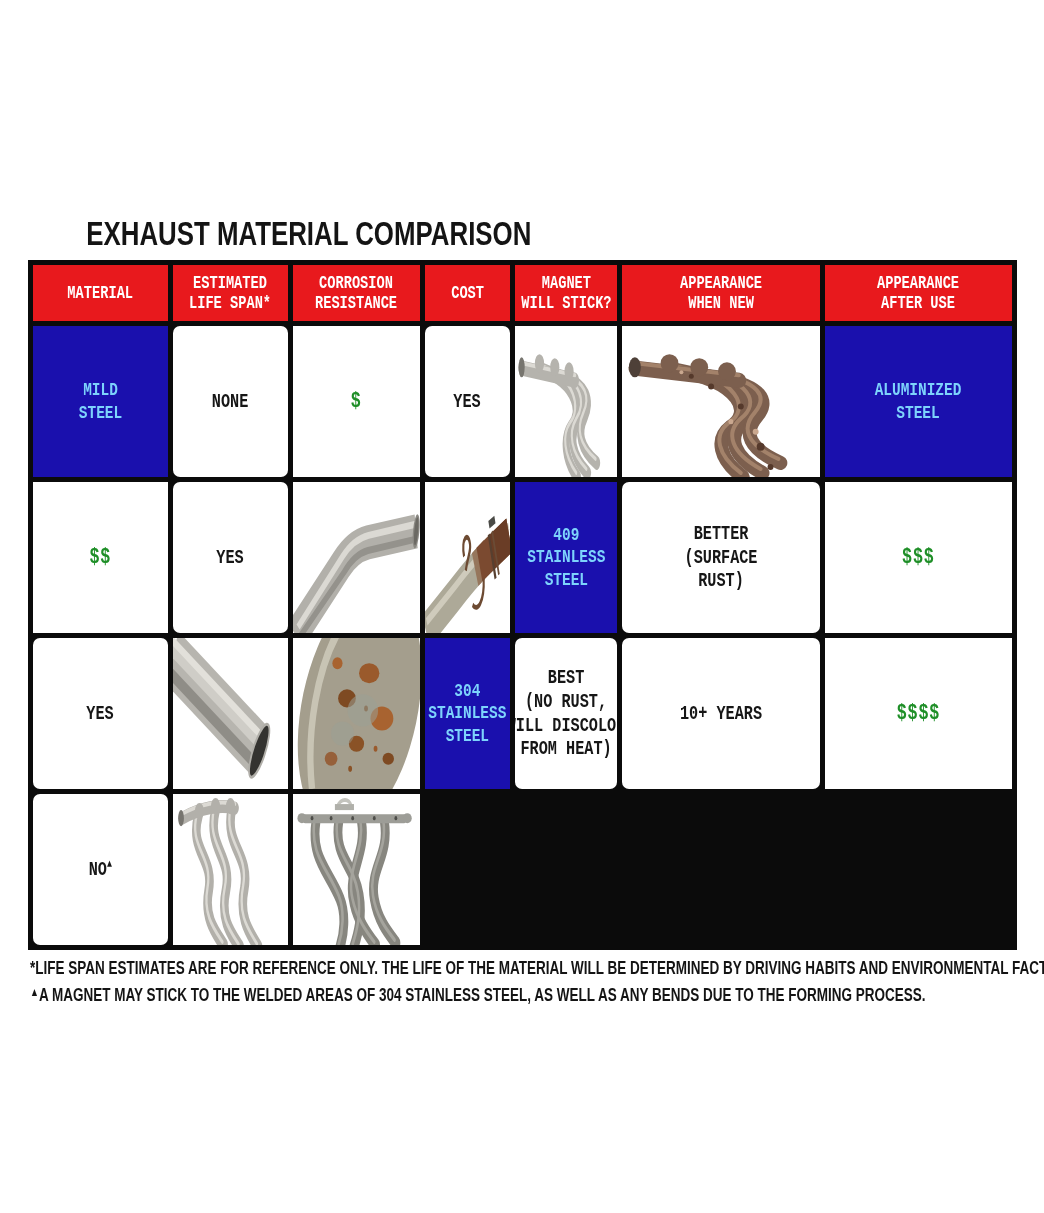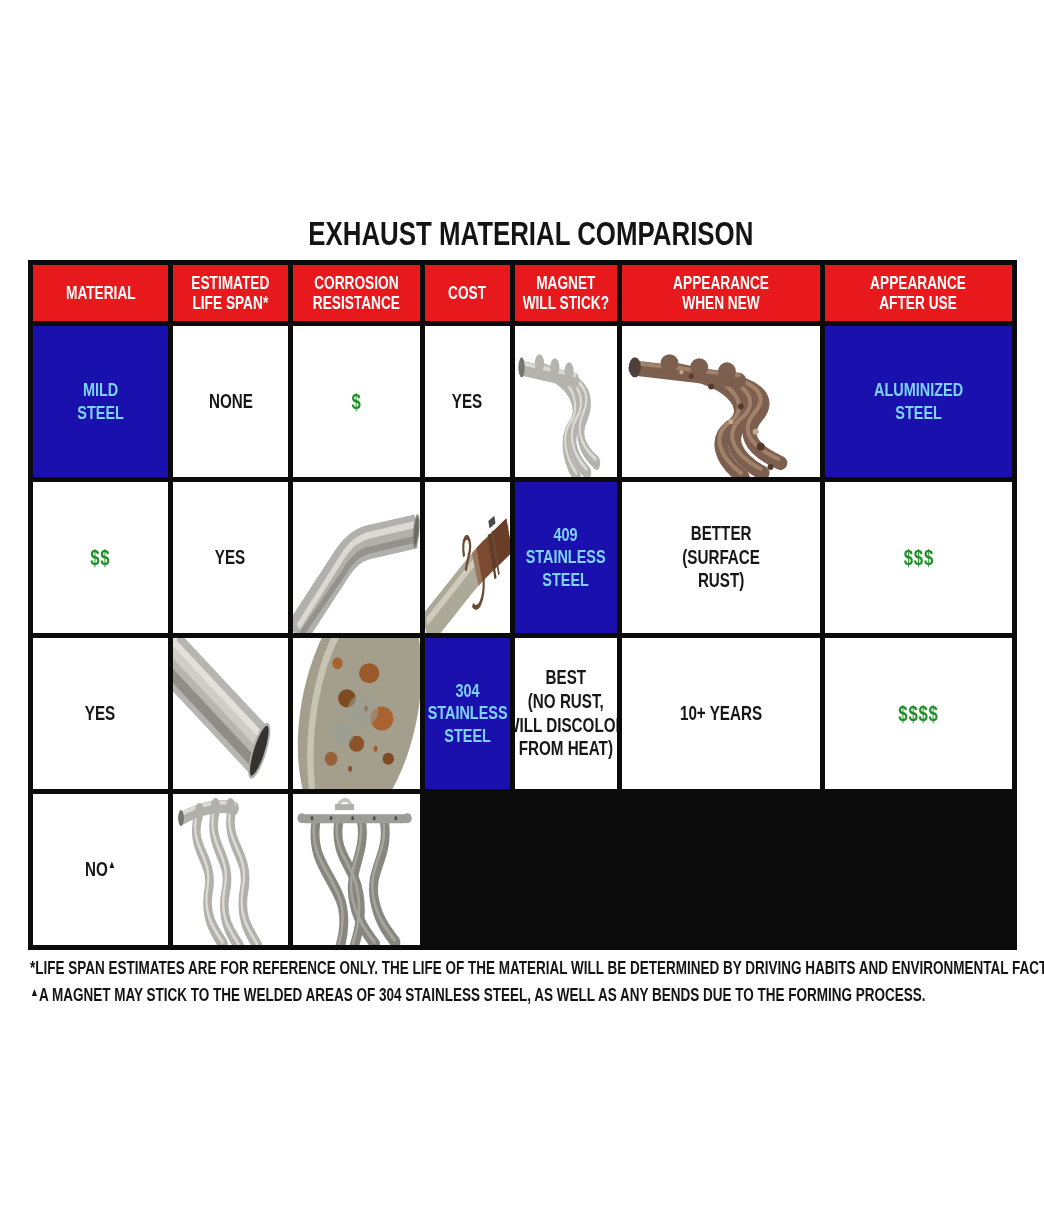--- a/index.html
+++ b/index.html
@@ -6,47 +6,48 @@
   .page{
     position:relative;
     width:1044px;height:1213px;
     background:#ffffff;
     font-family:"Liberation Sans", sans-serif;
     overflow:hidden;
     color:#111;
   }
   .title{
     position:absolute;
-    left:36px;top:214px;width:989px;
-    text-align:center;
+    left:16px;top:214px;width:989px;
+    text-align:left;
     font-size:34px;font-weight:bold;
     letter-spacing:0px;
     color:#141414;
     white-space:nowrap;
   }
   .cx{display:inline-block;transform:scaleX(.76);transform-origin:50% 50%;white-space:pre;}
   .cxl{display:inline-block;transform:scaleX(.75);transform-origin:0 50%;white-space:nowrap;}
   .grid{
     position:absolute;left:28px;top:260px;
     width:989px;height:690px;
     background:#0b0b0b;
     display:grid;
     grid-template-columns:135px 115px 127px 85px 102px 198px 187px;
     grid-template-rows:56px 151px 151px 151px 151px;
     gap:5px;
     padding:5px;
     box-sizing:border-box;
+    font-family:Liberation Mono, monospace;
   }
   .cell{
     display:flex;align-items:center;justify-content:center;
     text-align:center;overflow:hidden;
   }
   .hdr{background:var(--red);color:#fff;font-size:18px;font-weight:bold;line-height:1.12;}
   .mat{background:var(--blue);color:#7dd3fc;font-size:19px;font-weight:bold;line-height:1.18;}
-  .dat{background:#fff;color:#161616;font-size:20px;font-weight:bold;line-height:1.18;}
+  .dat{background:#fff;color:#161616;font-size:20px;font-weight:bold;line-height:1.18;border-radius:7px;}
   .cost{background:#fff;color:var(--green);font-size:22px;font-weight:bold;letter-spacing:1px;}
   .photo{background:#fff;padding:0;}
   .photo svg{display:block;width:100%;height:100%;}
   sup.mark{font-size:11px;vertical-align:8px;font-weight:bold;}
   .foot{
     position:absolute;left:30px;top:956px;width:1000px;
     font-weight:bold;color:#141414;font-size:18px;line-height:24px;
   }
   .footline{white-space:nowrap;}
   .fmark{font-weight:bold;}

